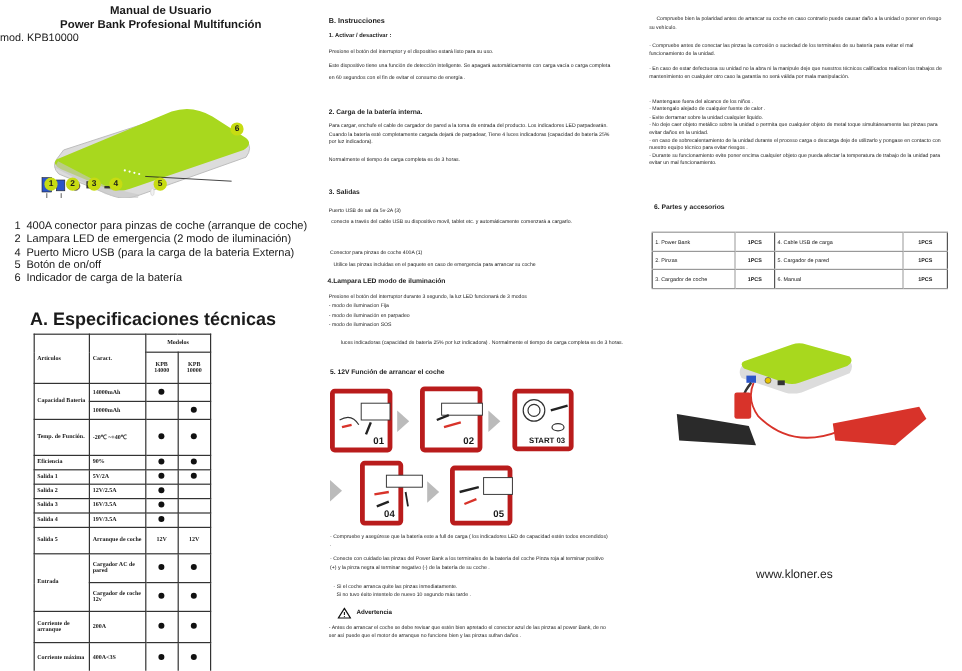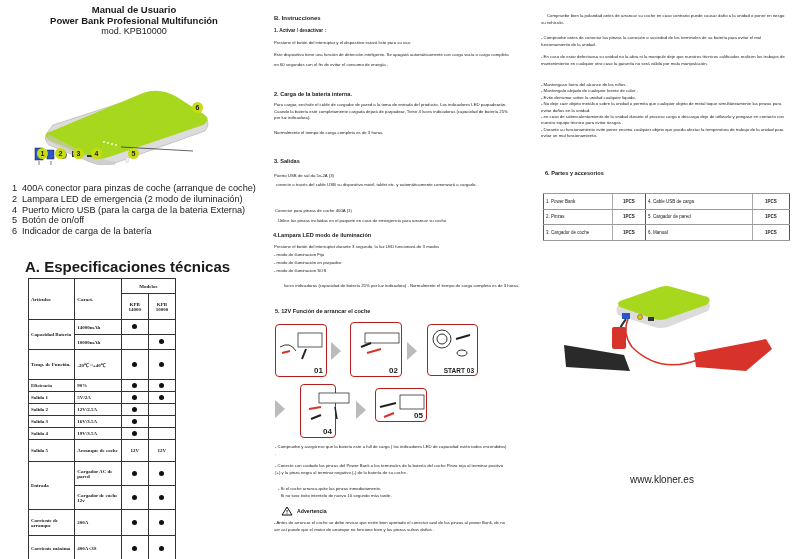--- a/index.html
+++ b/index.html
@@ -4,34 +4,34 @@
 <style>
   * { box-sizing: border-box; margin: 0; padding: 0; }
   html, body { width: 802px; height: 559px; background: #ffffff; overflow: hidden; }
   body { position: relative; font-family: "Liberation Sans", sans-serif; color: #1a1a1a; }
   .page { position: absolute; top: 0; height: 400px; }
   #p1 { left: 0; width: 268px; }
 
   
   .title1 { position: absolute; top: 4px; left: 0; width: 268px; text-align: center; font-weight: bold; font-size: 9.5px; line-height: 11px; }
   .title2 { position: absolute; top: 15px; left: 0; width: 268px; text-align: center; font-weight: bold; font-size: 9.5px; line-height: 11px; }
-  .title3 { position: absolute; top: 26px; left: 0; width: 268px; text-align: center; font-size: 9px; line-height: 10px; }
+  .title3 { position: absolute; top: 26px; left: 0; width: 268px; font-size: 9px; line-height: 10px; }
   .device { position: absolute; left: 25px; top: 45px; width: 190px; height: 120px; }
   .features { position: absolute; left: 12px; top: 183px; font-size: 9.2px; line-height: 10.8px; }
   .features .num { display: inline-block; width: 10px; }
   .secA { position: absolute; left: 25px; top: 258px; font-weight: bold; font-size: 15px; }
   table.spec { position: absolute; left: 28px; top: 278px; width: 148px; border-collapse: collapse; font-family: "Liberation Serif", serif; font-size: 5px; font-weight: bold; }
   table.spec td { border: 0.8px solid #333; padding: 1px 2px; vertical-align: middle; }
   table.spec td.c { text-align: center; }
   .dot { display: inline-block; width: 5px; height: 5px; border-radius: 50%; background: #111; }
 
   
   .h { position: absolute; font-weight: bold; font-size: 5.6px; }
   .t { position: absolute; font-size: 4.3px; line-height: 7px; color: #222; }
-  .step { position: absolute; border: 1px solid #b91c1c; border-radius: 4px; background: #fff; }
+  .step { position: absolute; border: 4px solid #b91c1c; border-radius: 4px; background: #fff; }
   .step .lbl { position: absolute; right: 3px; bottom: 1px; font-weight: bold; font-size: 8px; }
   .arrow { position: absolute; width: 0; height: 0; border-top: 9px solid transparent; border-bottom: 9px solid transparent; border-left: 10px solid #bbb; }
 
   
   table.parts { position: absolute; left: 543px; top: 193px; width: 247px; border-collapse: collapse; font-size: 4.5px; }
   table.parts td { border-top: 0.8px solid #999; border-bottom: 0.8px solid #999; padding: 0 2px; height: 15.5px; }
   table.parts { border: 0.8px solid #555; }
   table.parts td.q { font-weight: bold; text-align: center; border-left: 0.8px solid #aaa; }
   table.parts td.sep { border-left: 0.8px solid #555; }
   .url { position: absolute; left: 630px; top: 474px; font-size: 10px; color: #222; }
@@ -234,21 +234,21 @@
   <div class="step" style="left:300px; top:384px; width:36px; height:54px;">
     <svg width="52" height="40" viewBox="0 0 52 40">
         <rect x="18" y="8" width="30" height="10" fill="#fff" stroke="#333" stroke-width="0.8"></rect>
         <path d="M8 24 L20 22" stroke="#d8332a" stroke-width="2"></path>
         <path d="M10 34 L20 30" stroke="#222" stroke-width="2"></path>
         <path d="M34 22 L36 34" stroke="#222" stroke-width="1.5"></path>
       </svg>
     <span class="lbl">04</span>
   </div>
   <div class="arrow" style="left:356px; top:401px;"></div>
-  <div class="step" style="left:375px; top:388px; width:52px; height:34px;">
+  <div class="step" style="left:375px; top:388px; width:52px; height:50px;">
     <svg width="52" height="36" viewBox="0 0 52 36">
         <rect x="24" y="6" width="24" height="14" fill="#fff" stroke="#333" stroke-width="0.8"></rect>
         <path d="M4 18 L20 14" stroke="#222" stroke-width="2"></path>
         <path d="M8 28 L18 24" stroke="#d8332a" stroke-width="2"></path>
       </svg>
     <span class="lbl">05</span>
   </div>
 
   <div class="t" style="left:275px; top:444px; width:232px; line-height:6.5px;">- Compruebe y asegúrese que la batería este a full de carga ( los indicadores LED de capacidad estén todos encendidos) .</div>
   <div class="t" style="left:275px; top:463px; width:232px; line-height:6.5px;">- Conecte con cuidado las pinzas del Power Bank a los terminales de la batería del coche Pinza roja al terminar positivo (+) y la pinza negra al terminar negativo (-) de la batería de su coche .</div>

